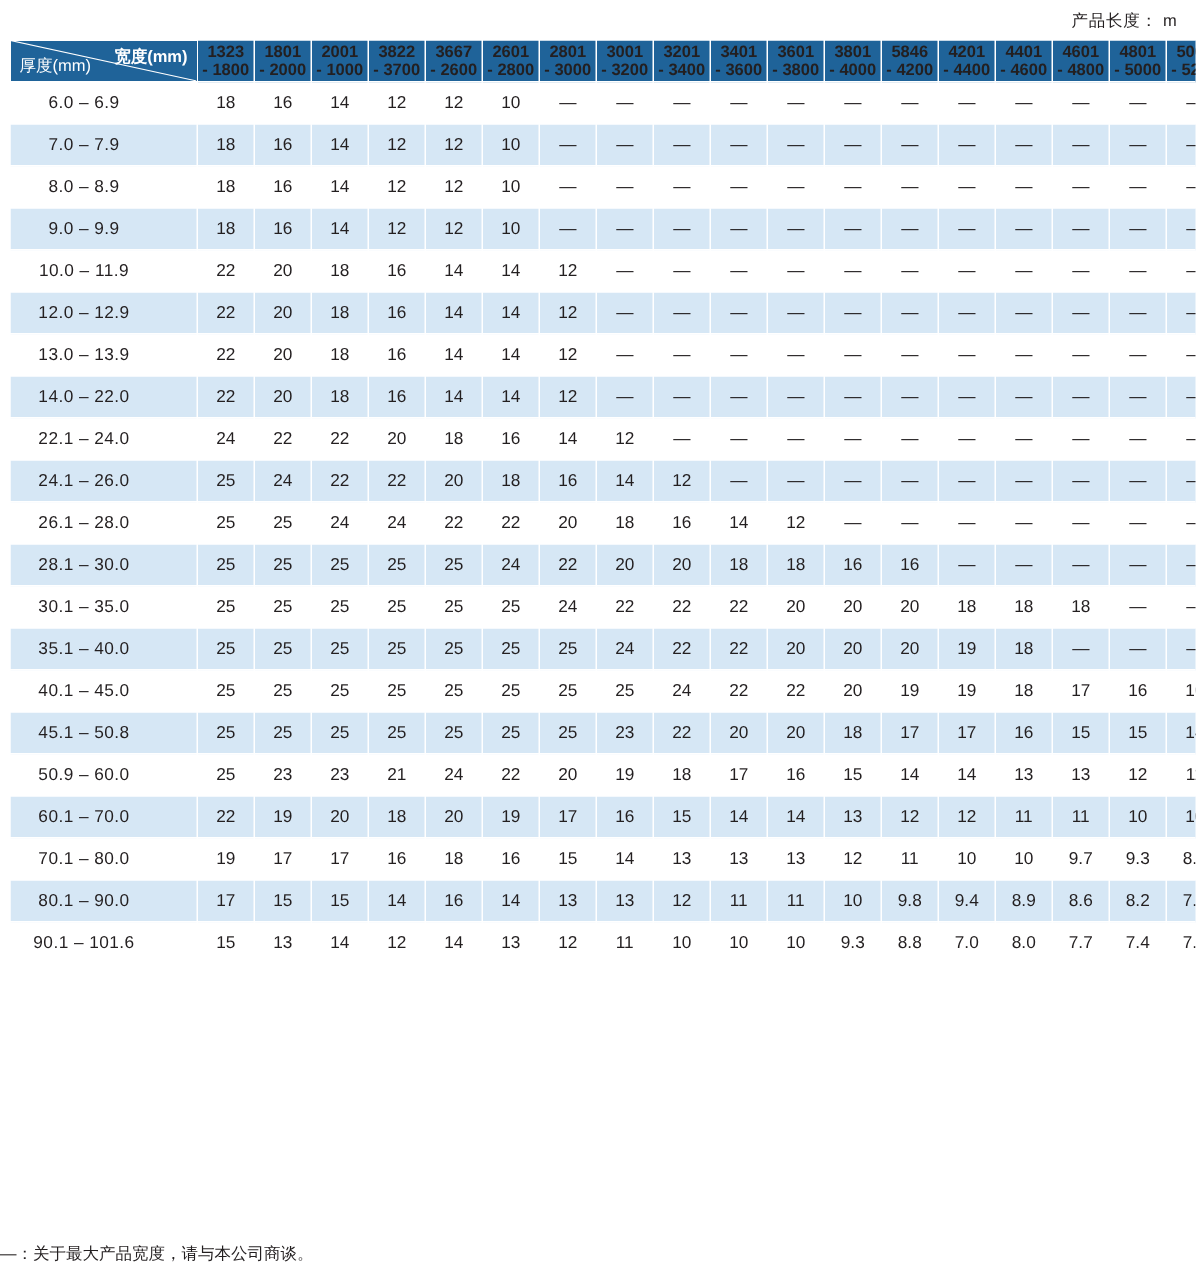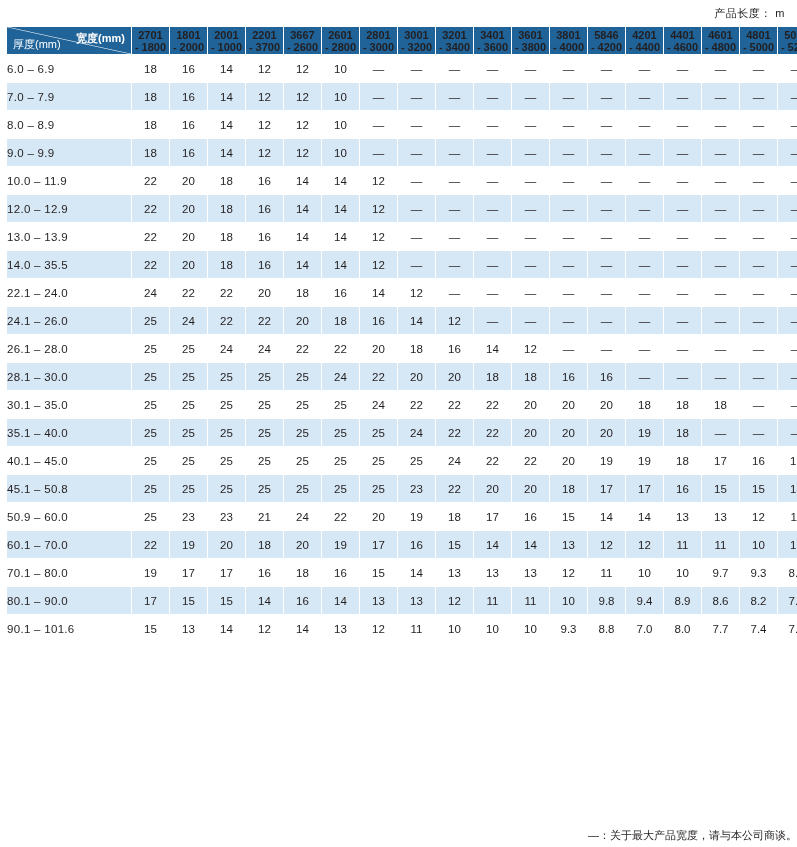--- a/index.html
+++ b/index.html
@@ -66,35 +66,35 @@
     white-space:nowrap;
   }
   thead th.range{
     width:37px;
     font-weight:bold;
   }
   thead th.range span{display:block;}
 
   tbody td.rowhdr{
     background:#ffffff;
-    text-align:left;
+    text-align:center;
     padding-right:26px;
     font-size:11.5px;
     letter-spacing:0.3px;
     white-space:nowrap;
   }
   tbody tr.alt td.rowhdr{background:#d6e7f5;}
   tbody tr.alt td{background:#d6e7f5;}
   tbody tr td{background:#ffffff;}
   tbody td.val{font-size:11.5px;}
   tbody td.dash{font-size:11.5px;color:#231f20;}
 
   .footnote{
     position:absolute;left:0;top:828px;width:797px;
-    text-align:right;
+    text-align:left;
     font-size:11px;color:#231f20;
   }
 </style>
 </head>
 <body>
 
 <div class="page">
 
   <div class="top-note">产品长度：  m</div>
 
@@ -103,33 +103,33 @@
       <tr>
         <th class="corner">
           <svg class="diag" viewBox="0 0 124 58" preserveAspectRatio="none">
             <line x1="0" y1="0" x2="124" y2="58" stroke="#ffffff" stroke-width="1.2"></line>
           </svg>
           <span class="w-lbl">宽度(mm)</span>
           <span class="t-lbl">厚度(mm)</span>
         </th>
 
       <th class="range">
-            <span>2701</span>
+            <span>1323</span>
             <span>- 1800</span>
           </th>
           <th class="range">
             <span>1801</span>
             <span>- 2000</span>
           </th>
           <th class="range">
             <span>2001</span>
             <span>- 1000</span>
           </th>
           <th class="range">
-            <span>2201</span>
+            <span>3822</span>
             <span>- 3700</span>
           </th>
           <th class="range">
             <span>3667</span>
             <span>- 2600</span>
           </th>
           <th class="range">
             <span>2601</span>
             <span>- 2800</span>
           </th>
@@ -326,21 +326,21 @@
           <td class="dash">—</td>
           <td class="dash">—</td>
           <td class="dash">—</td>
           <td class="dash">—</td>
           <td class="dash">—</td>
           <td class="dash">—</td>
           <td class="dash">—</td>
           <td class="dash">—</td>
         </tr>
         <tr class="alt">
-          <td class="rowhdr">14.0  –  35.5</td>
+          <td class="rowhdr">14.0  –  22.0</td>
           <td class="val">22</td>
           <td class="val">20</td>
           <td class="val">18</td>
           <td class="val">16</td>
           <td class="val">14</td>
           <td class="val">14</td>
           <td class="val">12</td>
           <td class="dash">—</td>
           <td class="dash">—</td>
           <td class="dash">—</td>

